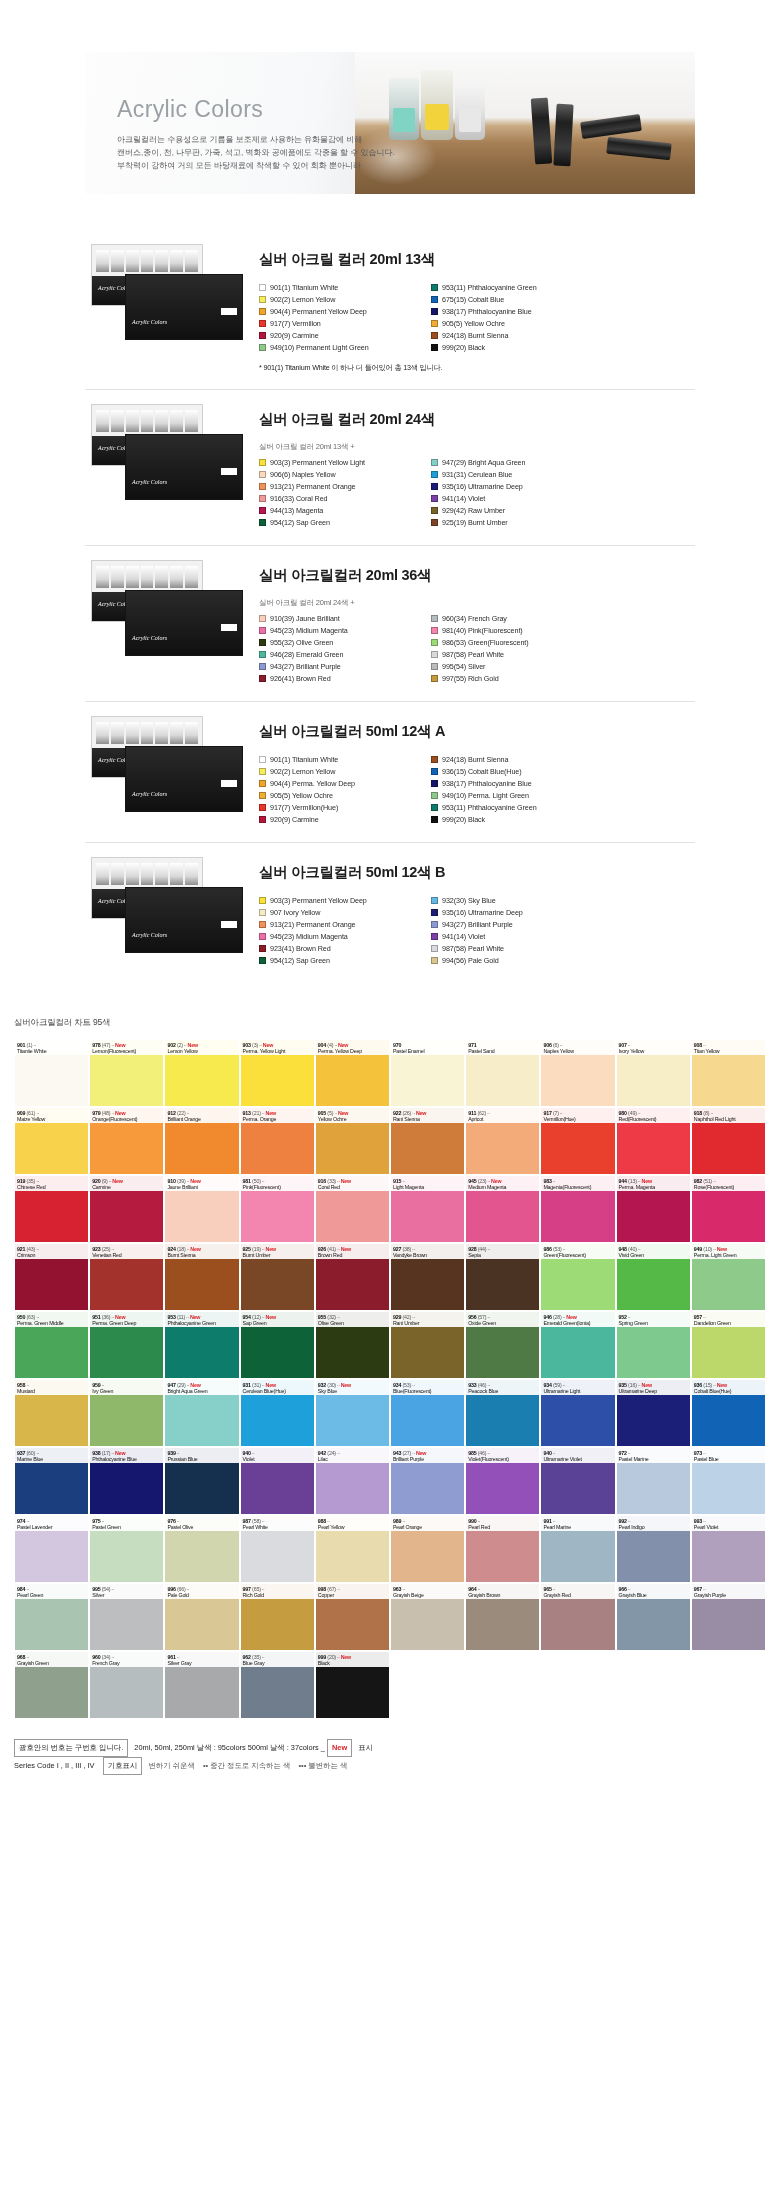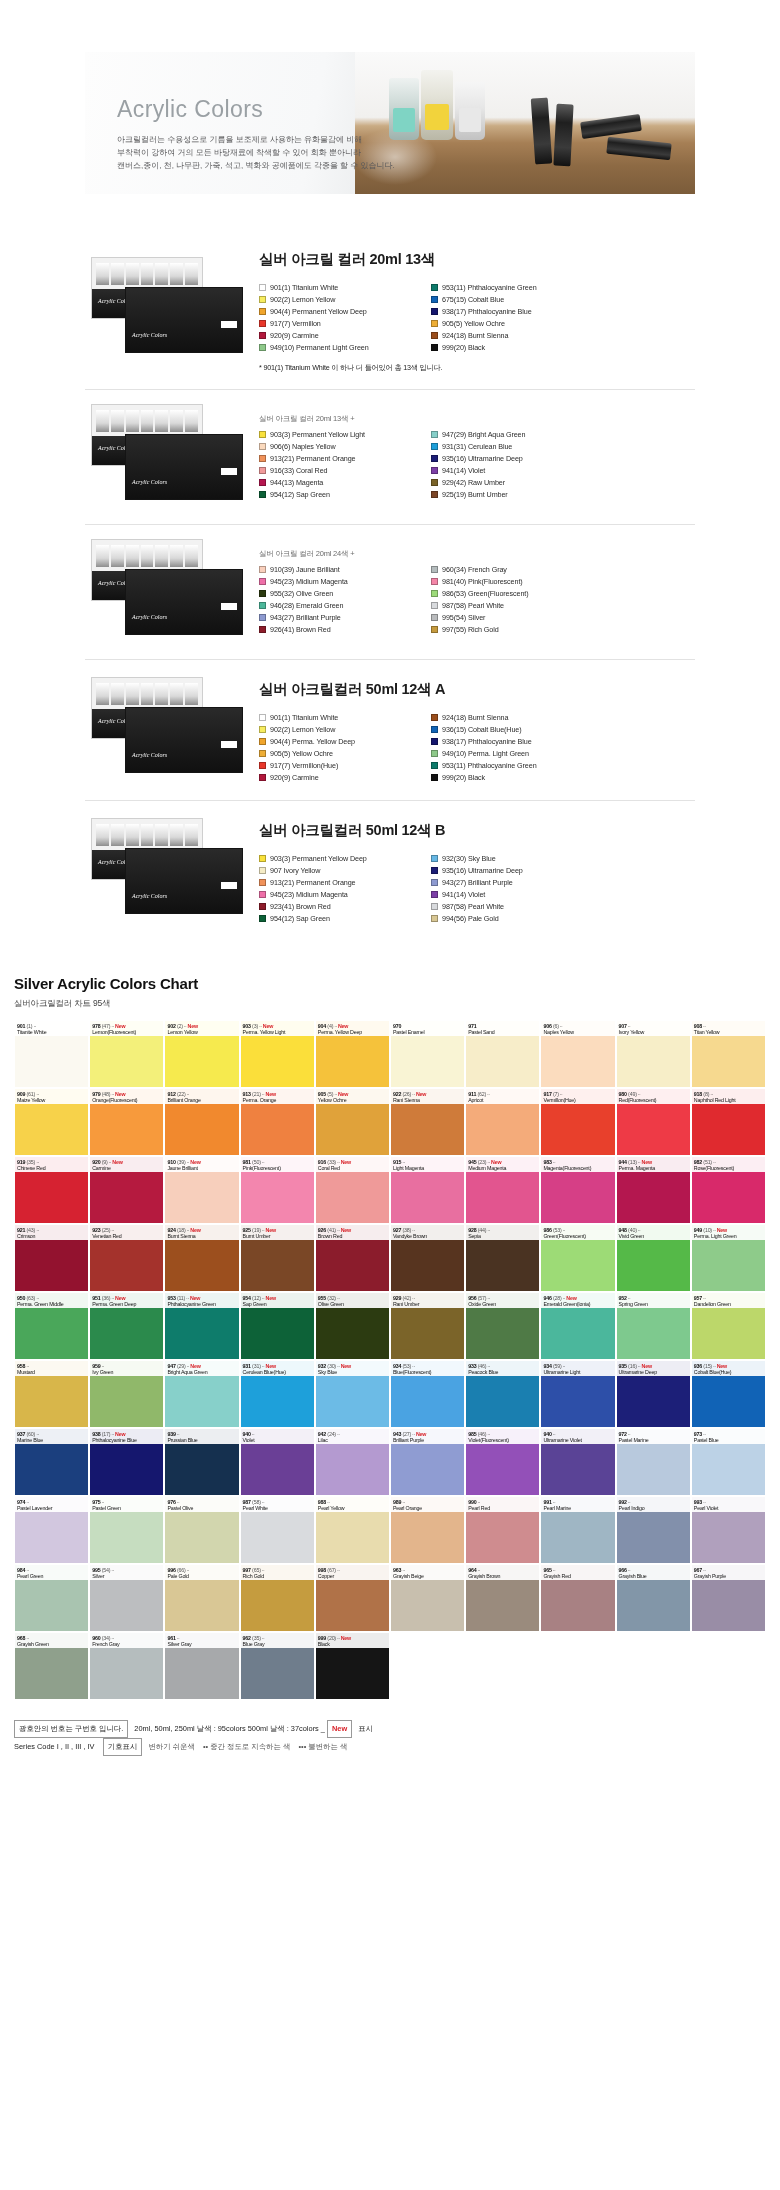--- a/index.html
+++ b/index.html
@@ -44,21 +44,21 @@
   .banner-title {
     font-size:23px; color:#9aa0a4; font-weight:400; letter-spacing:.4px;
     margin:0 0 11px 0;
   }
   .banner-desc { font-size:8px; line-height:1.62; color:#58585a; margin:0; }
   .banner-desc div { white-space:nowrap; }
 
   
   .sections { margin:36px 85px 0 85px; }
   .sec {
-    display:flex; align-items:center;
+    display:flex; align-items:flex-start;
     padding:14px 0 16px 0;
     border-bottom:1px solid #e2e2e2;
     min-height:118px;
   }
   .sec:last-child { border-bottom:none; }
   .sec-img { width:160px; flex:0 0 160px; position:relative; height:104px; }
   .sec-body { flex:1 1 auto; padding-left:14px; padding-top:2px; }
   .sec-title { font-size:14.5px; font-weight:700; color:#1d1d1d; margin:4px 0 13px 0; letter-spacing:-.3px;}
   .sec-sub { font-size:7.5px; color:#6d6d6d; margin:0 0 5px 0; letter-spacing:-.2px;}
   .cols { display:flex; gap:0; }
@@ -113,22 +113,22 @@
       <span class="pot p3"></span>
       <span class="tube t1"></span>
       <span class="tube t2"></span>
       <span class="tube t3"></span>
       <span class="tube t4"></span>
     </div>
     <div class="banner-text">
       <div class="banner-title">Acrylic Colors</div>
       <div class="banner-desc">
         <div>아크릴컬러는 수용성으로 기름을 보조제로 사용하는 유화물감에 비해</div>
+        <div>캔버스,종이, 천, 나무판, 가죽, 석고, 벽화와 공예품에도 각종을 할 수 있습니다.</div>
         <div>부착력이 강하여 거의 모든 바탕재료에 착색할 수 있어 회화 뿐아니라</div>
-        <div>캔버스,종이, 천, 나무판, 가죽, 석고, 벽화와 공예품에도 각종을 할 수 있습니다.</div>
       </div>
     </div>
   </div>
 
   <div class="sections" id="sections">
       <div class="sec">
         <div class="sec-img">
           <div class="boxart" style="left:6px;top:0;width:112px;height:62px;">
             <div class="tubes">
               <i></i>
@@ -222,20 +222,21 @@
             <div class="dark"></div>
             <div class="ttl">Acrylic Colors</div>
           </div>
           <div class="boxart" style="left:40px;top:30px;width:118px;height:66px;background:#141414;border-color:#141414;">
             <div class="dark" style="height:100%"></div>
             <div class="tag"></div>
             <div class="ttl">Acrylic Colors</div>
           </div>
         </div>
         <div class="sec-body">
+          <div class="sec-title">실버 아크릴 컬러 20ml 24색</div>
           <div class="sec-sub">실버 아크릴 컬러 20ml 13색 +</div>
           <div class="cols">
             <div class="col">
               <div class="item">
                 <span class="sw" style="background: rgb(249, 225, 60);"></span>
                 <span class="nm">903(3) Permanent Yellow Light</span>
               </div>
               <div class="item">
                 <span class="sw" style="background: rgb(250, 217, 189);"></span>
                 <span class="nm">906(6) Naples Yellow</span>
@@ -301,20 +302,21 @@
             <div class="dark"></div>
             <div class="ttl">Acrylic Colors</div>
           </div>
           <div class="boxart" style="left:40px;top:30px;width:118px;height:66px;background:#141414;border-color:#141414;">
             <div class="dark" style="height:100%"></div>
             <div class="tag"></div>
             <div class="ttl">Acrylic Colors</div>
           </div>
         </div>
         <div class="sec-body">
+          <div class="sec-title">실버 아크릴컬러 20ml 36색</div>
           <div class="sec-sub">실버 아크릴 컬러 20ml 24색 +</div>
           <div class="cols">
             <div class="col">
               <div class="item">
                 <span class="sw" style="background: rgb(249, 207, 188);"></span>
                 <span class="nm">910(39) Jaune Brilliant</span>
               </div>
               <div class="item">
                 <span class="sw" style="background: rgb(238, 111, 168);"></span>
                 <span class="nm">945(23) Midium Magenta</span>
@@ -519,21 +521,20 @@
                 <span class="sw" style="background: rgb(216, 199, 147);"></span>
                 <span class="nm">994(56) Pale Gold</span>
               </div>
             </div>
           </div>
         </div>
       </div>
     </div>
 
   <div class="chart-wrap">
-    <div class="chart-h1">Silver Acrylic Colors Chart</div>
     <div class="chart-h2">실버아크릴컬러 차트 95색</div>
     <div class="grid" id="chart-grid">
         <div class="cell" style="background: rgb(251, 249, 241);">
           <div class="lbl"><span class="code">901</span><span class="idx"> (1)</span><span class="dots"> ··</span><span class="nm2">Titanite White</span></div>
         </div>
         <div class="cell" style="background: rgb(243, 240, 122);">
           <div class="lbl"><span class="code">978</span><span class="idx"> (47)</span><span class="dots"> ··</span><span class="tag-new"> New</span><span class="nm2">Lemon(Fluorescent)</span></div>
         </div>
         <div class="cell" style="background: rgb(246, 234, 78);">
           <div class="lbl"><span class="code">902</span><span class="idx"> (2)</span><span class="dots"> ··</span><span class="tag-new"> New</span><span class="nm2">Lemon Yellow</span></div>

